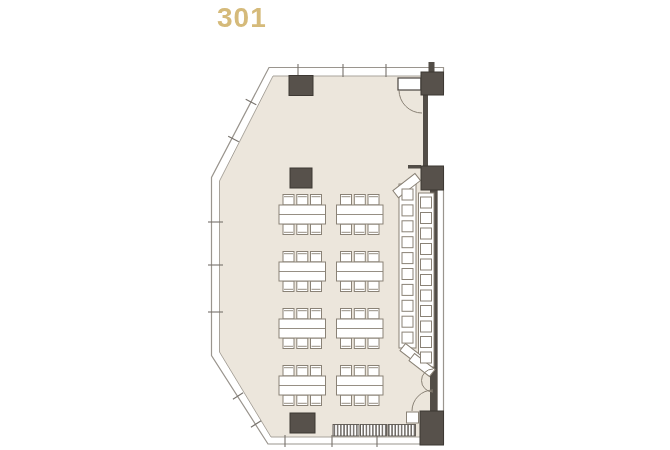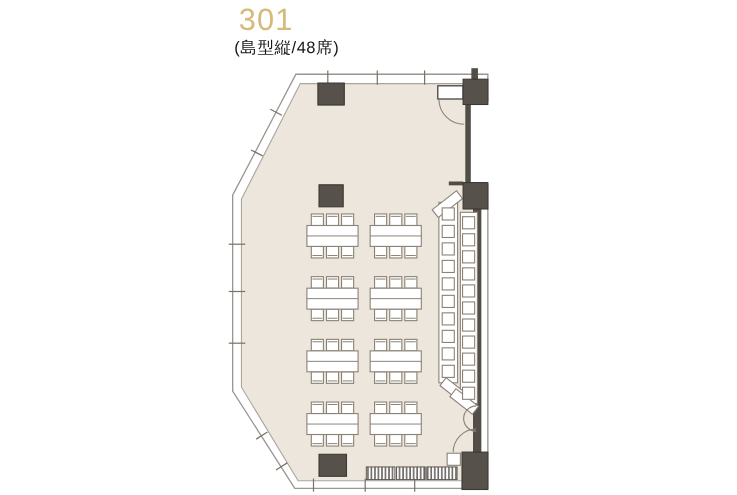--- a/index.html
+++ b/index.html
@@ -2,42 +2,41 @@
 <html><head>
 <meta charset="utf-8">
 <style>
   html,body{margin:0;padding:0;background:#ffffff;}
   .stage{
     position:relative;width:670px;height:450px;background:#ffffff;overflow:hidden;
     font-family:"Liberation Sans","DejaVu Sans",sans-serif;
   }
   .room-number{
     position:absolute;left:217px;top:2px;
-    font-size:28px;font-weight:normal;letter-spacing:1px;color:#d5ba7a;
+    font-size:28px;font-weight:bold;letter-spacing:1px;color:#d5ba7a;
   }
   .room-layout{
     position:absolute;left:213px;top:34px;
     font-size:15px;color:#161616;letter-spacing:.5px;
   }
   svg{position:absolute;left:0;top:0;}
   .tick{stroke:#77726c;stroke-width:1.1;}
   .furn{fill:#ffffff;stroke:#8a8276;stroke-width:1;}
   .furnline{stroke:#8a8276;stroke-width:.9;}
   .dark{fill:#57514b;stroke:#3d3833;stroke-width:1;}
   .flat{fill:#524d47;}
   .arc{fill:none;stroke:#8a8276;stroke-width:1;}
   .hatchrect{stroke:#5a554f;stroke-width:.9;}
 </style>
 </head>
 <body>
 
 <div class="stage">
 
   <div class="room-number">301</div>
-  <div class="room-layout">(島型縦/48席)</div>
 
   <svg width="670" height="450" viewBox="0 0 670 450">
     <defs>
       <pattern id="hatchPattern" width="3.2" height="12" patternUnits="userSpaceOnUse">
         <rect width="3.2" height="12" fill="#ffffff"></rect>
         <rect x="1" width="1.3" height="12" fill="#5a554f"></rect>
       </pattern>
     </defs>
 
     <g>

